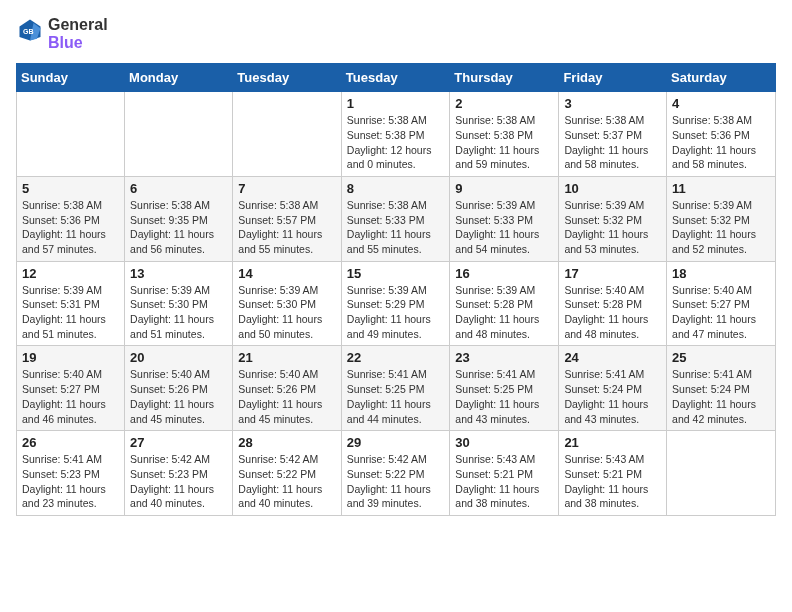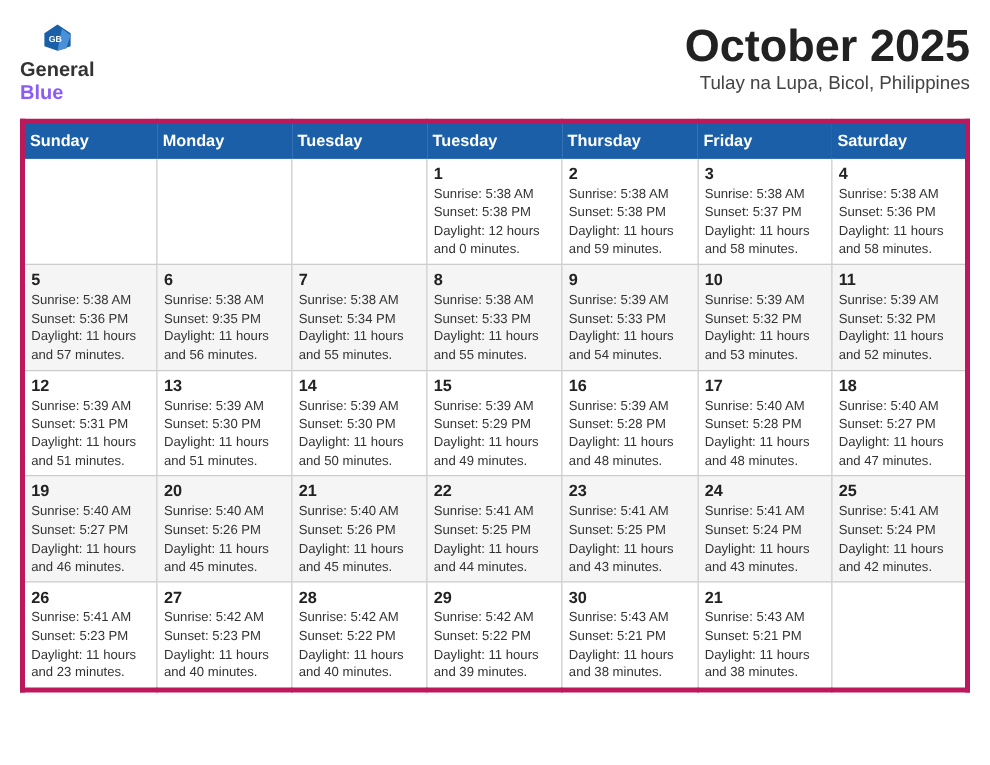--- a/index.html
+++ b/index.html
@@ -11,23 +11,21 @@
       padding: 16px;
     }
     .header {
       display: flex;
       align-items: flex-start;
       justify-content: space-between;
       margin-bottom: 12px;
     }
     .logo {
       display: flex;
-      align-items: center;
       gap: 4px;
-      flex-direction: column;
     }
     .logo-general { color: #333; }
     .logo-blue { color: #8b5cf6; }
     .logo-icon {
       width: 28px;
       height: 28px;
     }
     .title-block {
       text-align: right;
     }
@@ -36,21 +34,21 @@
       font-weight: bold;
       color: #222;
     }
     .location {
       font-size: 15px;
       color: #444;
     }
     .calendar {
       width: 100%;
       border-collapse: collapse;
-      border: 4px solid #be185d;
+      border: 1px solid #be185d;
     }
     .calendar th {
       background: #1a5fa8;
       color: #fff;
       font-size: 13px;
       font-weight: bold;
       padding: 6px 4px;
       text-align: left;
       border: 1px solid #1a5fa8;
     }
@@ -91,24 +89,20 @@
       <polygon points="20,8 28,14 24,26 16,28" fill="#4a90d9"></polygon>
       <text x="8" y="20" font-size="8" fill="white" font-weight="bold">GB</text>
     </svg>
     <div>
       <div style="font-size:16px; font-weight:bold; line-height:1.1;">
         <span class="logo-general">General</span><br>
         <span class="logo-blue">Blue</span>
       </div>
     </div>
   </div>
-  <div class="title-block">
-    <div class="month-title">October 2025</div>
-    <div class="location">Tulay na Lupa, Bicol, Philippines</div>
-  </div>
 </div>
 
 <table class="calendar">
   <thead>
     <tr>
     <th>Sunday</th>
         <th>Monday</th>
         <th>Tuesday</th>
         <th>Tuesday</th>
         <th>Thursday</th>
@@ -142,21 +136,21 @@
         <td>
           <span class="day-num">5</span>
           <div class="day-info"><span>Sunrise: 5:38 AM</span><br><span>Sunset: 5:36 PM</span><br><span>Daylight: 11 hours</span><br><span>and 57 minutes.</span></div>
         </td>
         <td>
           <span class="day-num">6</span>
           <div class="day-info"><span>Sunrise: 5:38 AM</span><br><span>Sunset: 9:35 PM</span><br><span>Daylight: 11 hours</span><br><span>and 56 minutes.</span></div>
         </td>
         <td>
           <span class="day-num">7</span>
-          <div class="day-info"><span>Sunrise: 5:38 AM</span><br><span>Sunset: 5:34 PM</span><br><span>Daylight: 11 hours</span><br><span>and 55 minutes.</span></div>
+          <div class="day-info"><span>Sunrise: 5:38 AM</span><br><span>Sunset: 5:57 PM</span><br><span>Daylight: 11 hours</span><br><span>and 55 minutes.</span></div>
         </td>
         <td>
           <span class="day-num">8</span>
           <div class="day-info"><span>Sunrise: 5:38 AM</span><br><span>Sunset: 5:33 PM</span><br><span>Daylight: 11 hours</span><br><span>and 55 minutes.</span></div>
         </td>
         <td>
           <span class="day-num">9</span>
           <div class="day-info"><span>Sunrise: 5:39 AM</span><br><span>Sunset: 5:33 PM</span><br><span>Daylight: 11 hours</span><br><span>and 54 minutes.</span></div>
         </td>
         <td>

